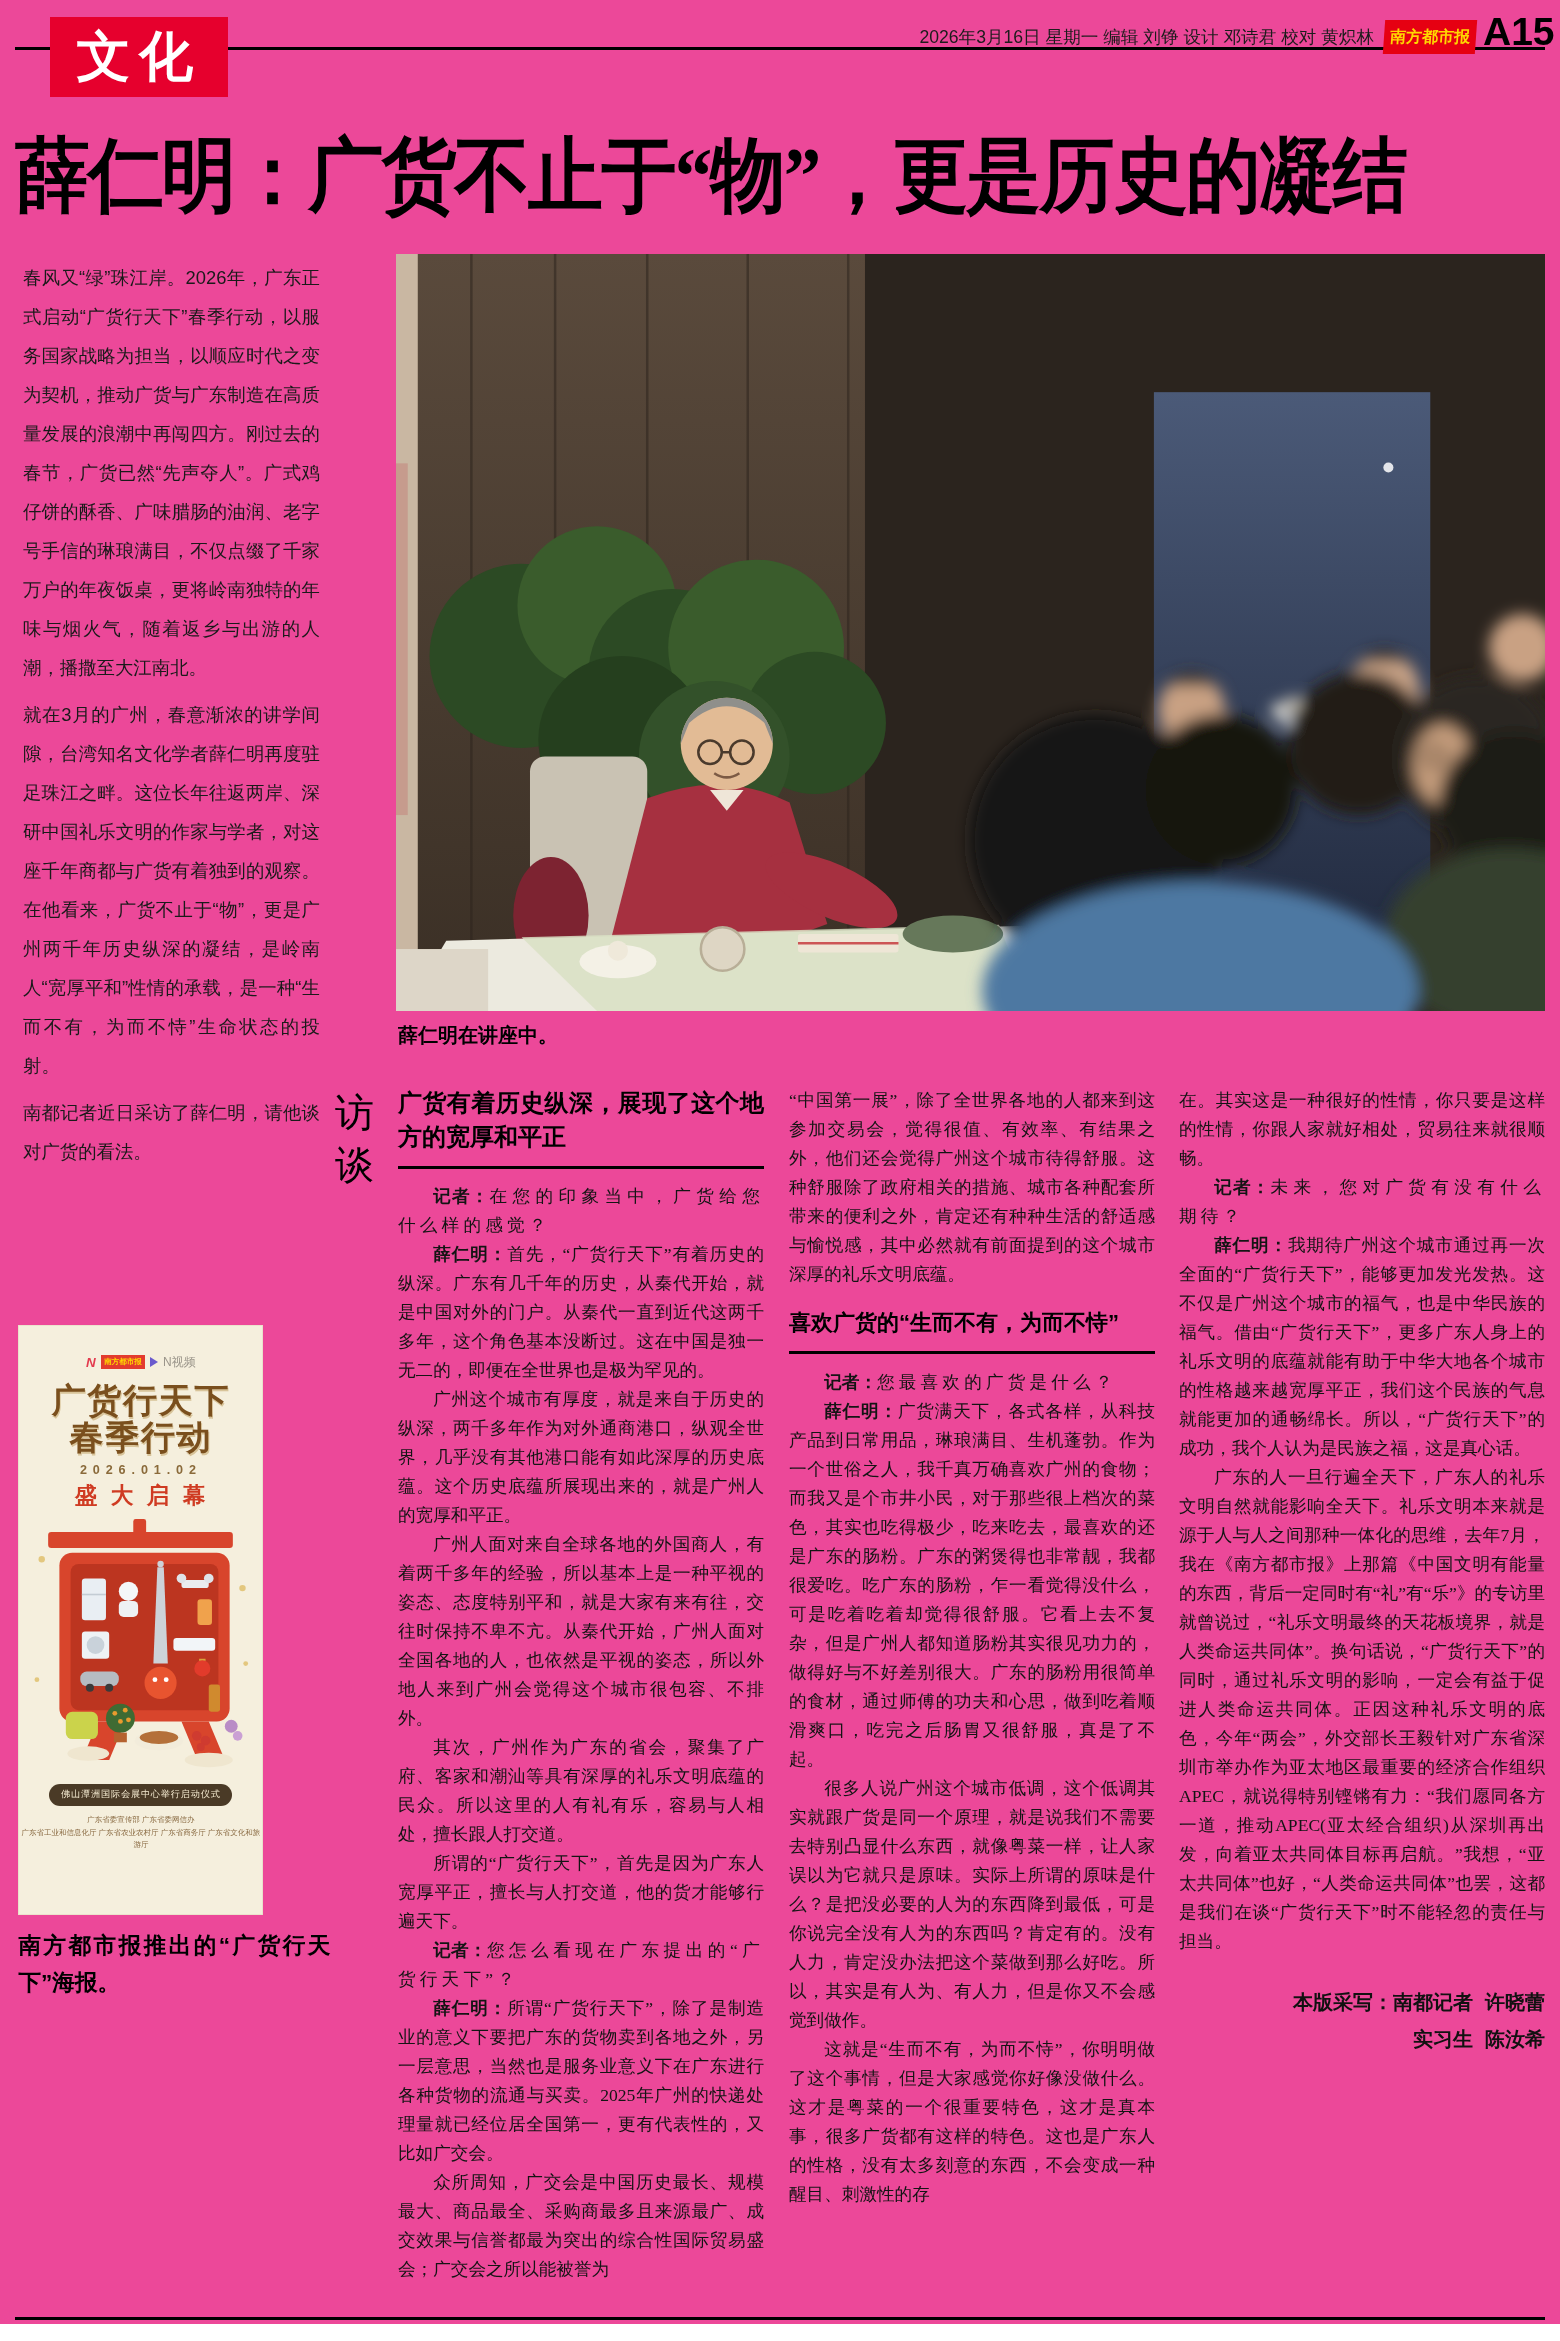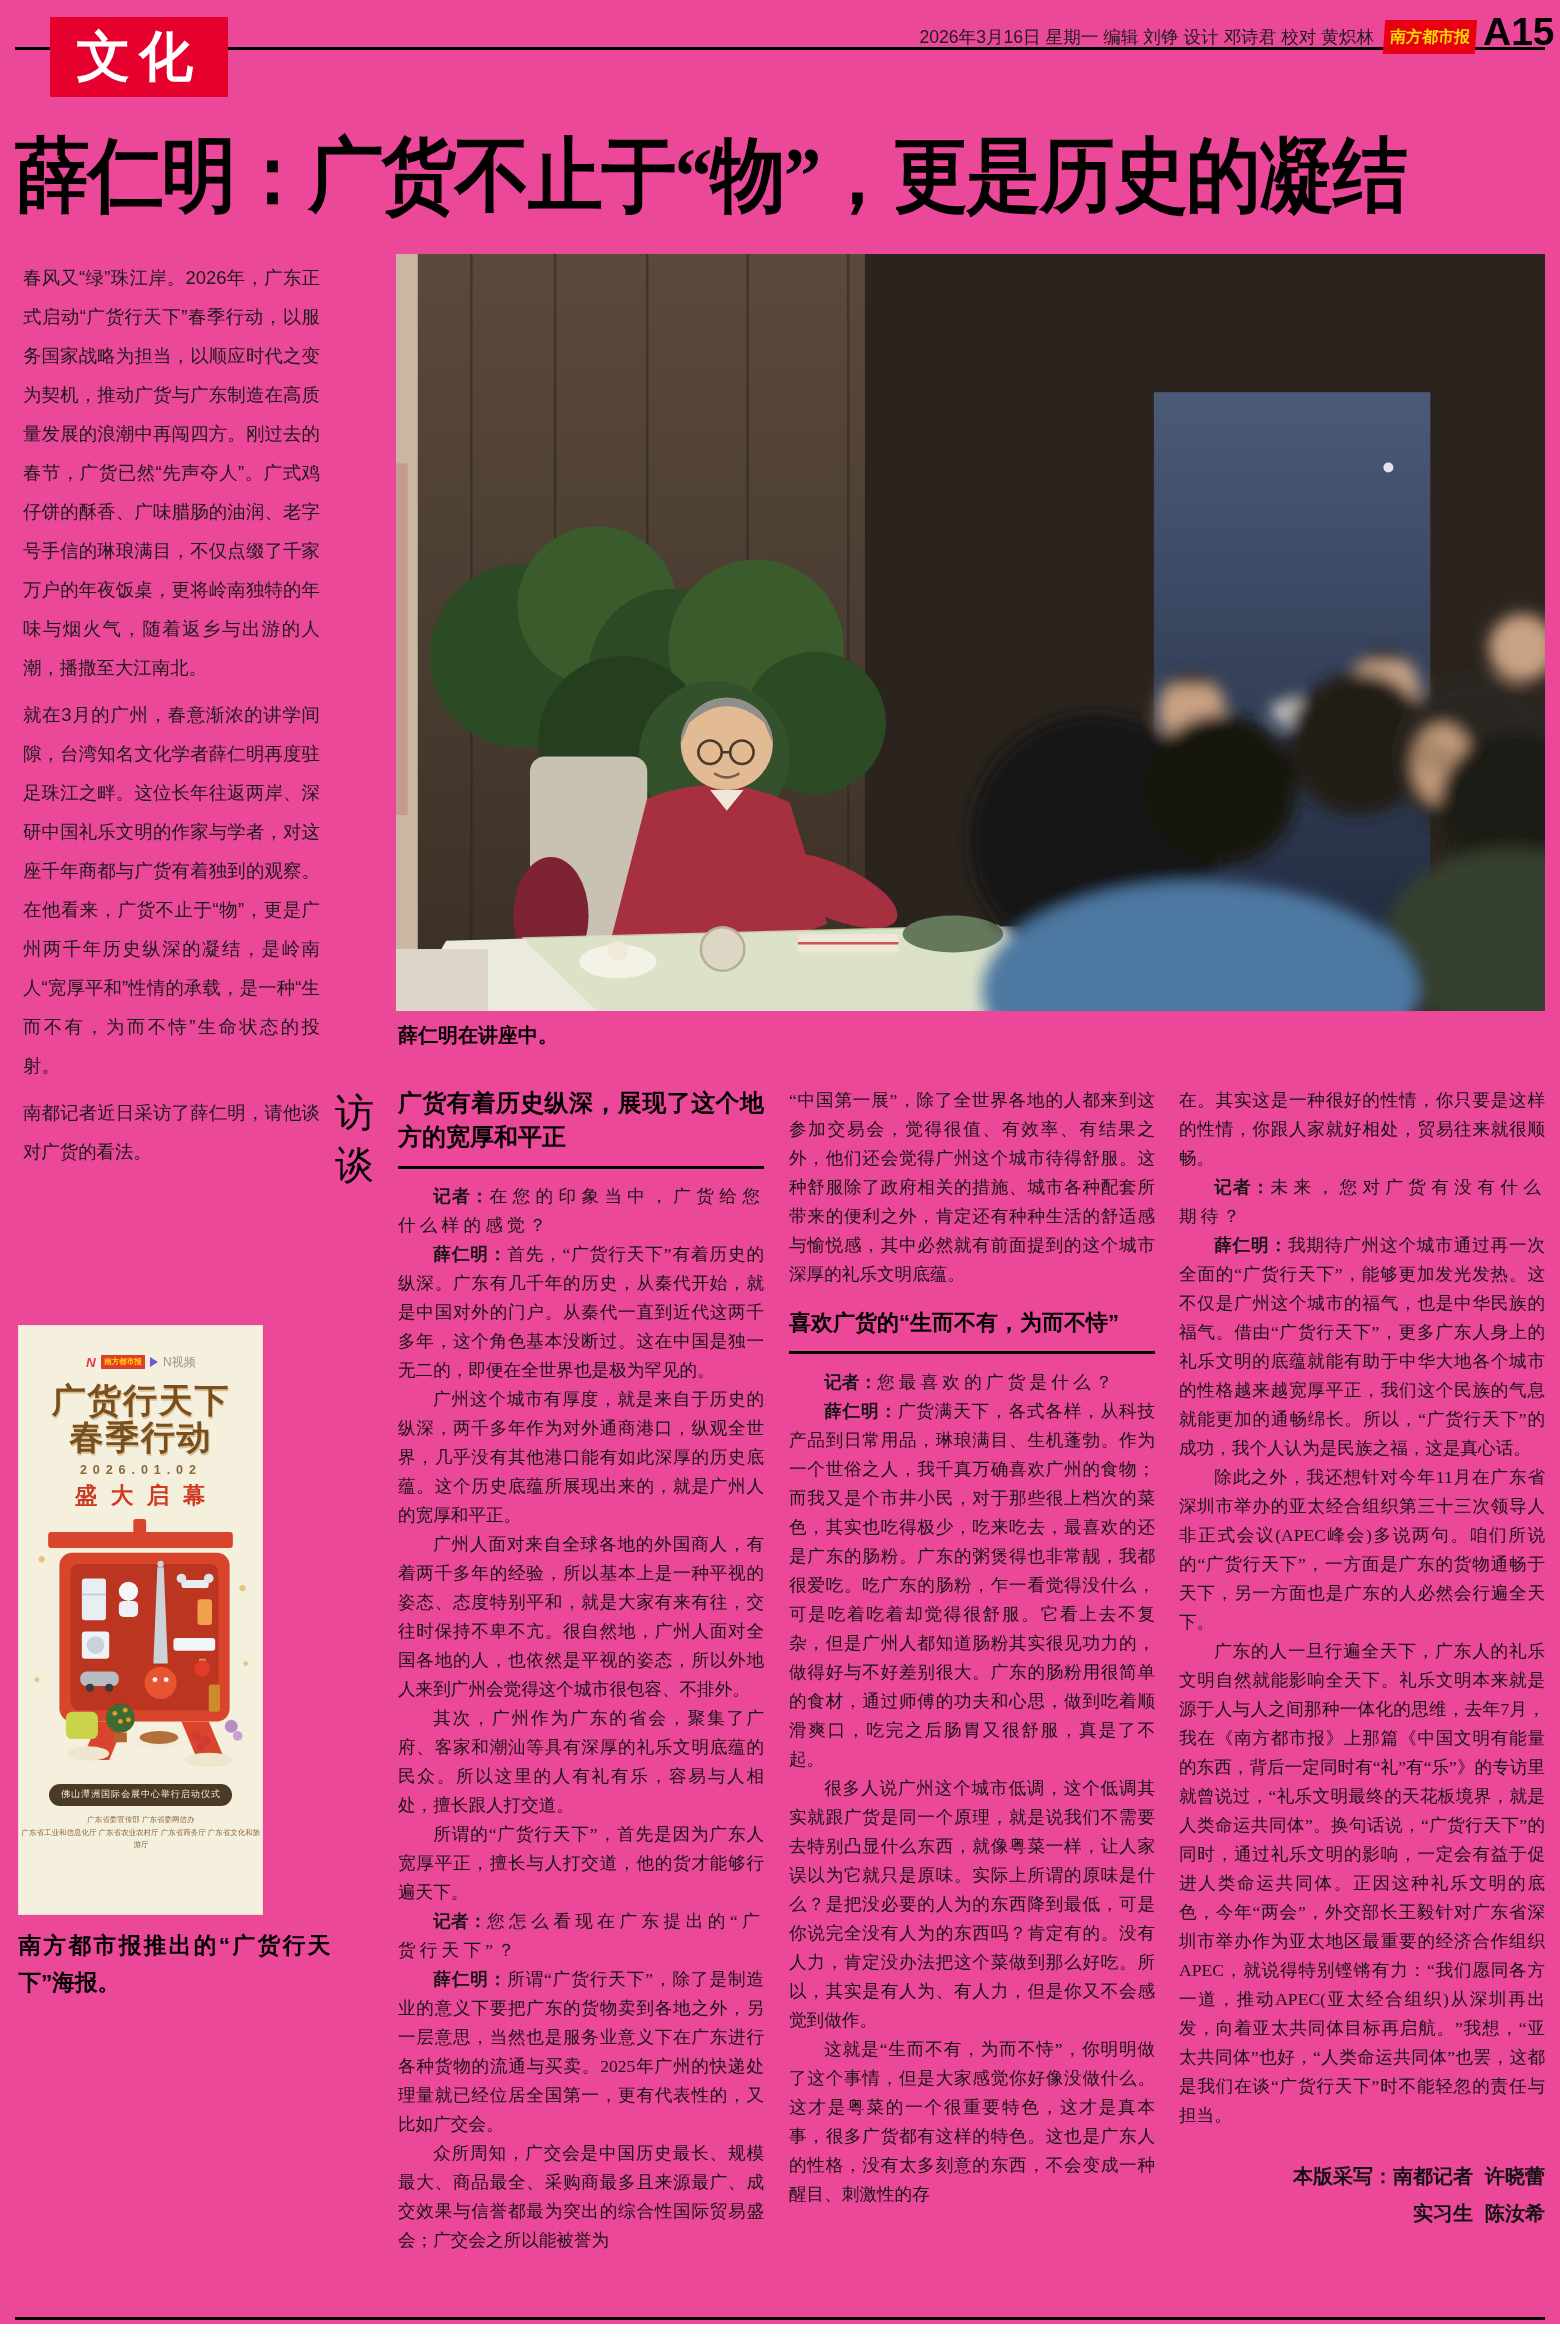--- a/index.html
+++ b/index.html
@@ -255,21 +255,21 @@
     <div>谈</div>
   </div>
 
   <div class="col" id="col1">
     <h2 class="col-heading">广货有着历史纵深，展现了这个地方的宽厚和平正</h2>
     <div class="heading-rule"></div>
     <div class="body">
       <p class="para"><span class="lbl">记者：</span><span class="qtext">在您的印象当中，广货给您什么样的感觉？</span></p>
       <p class="para"><span class="lbl">薛仁明：</span><span>首先，“广货行天下”有着历史的纵深。广东有几千年的历史，从秦代开始，就是中国对外的门户。从秦代一直到近代这两千多年，这个角色基本没断过。这在中国是独一无二的，即便在全世界也是极为罕见的。</span></p>
       <p class="para">广州这个城市有厚度，就是来自于历史的纵深，两千多年作为对外通商港口，纵观全世界，几乎没有其他港口能有如此深厚的历史底蕴。这个历史底蕴所展现出来的，就是广州人的宽厚和平正。</p>
-      <p class="para">广州人面对来自全球各地的外国商人，有着两千多年的经验，所以基本上是一种平视的姿态、态度特别平和，就是大家有来有往，交往时保持不卑不亢。很自然地，广州人面对全国各地的人，也依然是平视的姿态，所以外地人来到广州会觉得这个城市很包容、不排外。</p>
+      <p class="para">广州人面对来自全球各地的外国商人，有着两千多年的经验，所以基本上是一种平视的姿态、态度特别平和，就是大家有来有往，交往时保持不卑不亢。从秦代开始，广州人面对全国各地的人，也依然是平视的姿态，所以外地人来到广州会觉得这个城市很包容、不排外。</p>
       <p class="para">其次，广州作为广东的省会，聚集了广府、客家和潮汕等具有深厚的礼乐文明底蕴的民众。所以这里的人有礼有乐，容易与人相处，擅长跟人打交道。</p>
       <p class="para">所谓的“广货行天下”，首先是因为广东人宽厚平正，擅长与人打交道，他的货才能够行遍天下。</p>
       <p class="para"><span class="lbl">记者：</span><span class="qtext">您怎么看现在广东提出的“广货行天下”？</span></p>
       <p class="para"><span class="lbl">薛仁明：</span><span>所谓“广货行天下”，除了是制造业的意义下要把广东的货物卖到各地之外，另一层意思，当然也是服务业意义下在广东进行各种货物的流通与买卖。2025年广州的快递处理量就已经位居全国第一，更有代表性的，又比如广交会。</span></p>
       <p class="para">众所周知，广交会是中国历史最长、规模最大、商品最全、采购商最多且来源最广、成交效果与信誉都最为突出的综合性国际贸易盛会；广交会之所以能被誉为</p>
     </div>
   </div>
 
   <div class="col" id="col2">
     <div class="body">
@@ -283,21 +283,20 @@
       <p class="para">很多人说广州这个城市低调，这个低调其实就跟广货是同一个原理，就是说我们不需要去特别凸显什么东西，就像粤菜一样，让人家误以为它就只是原味。实际上所谓的原味是什么？是把没必要的人为的东西降到最低，可是你说完全没有人为的东西吗？肯定有的。没有人力，肯定没办法把这个菜做到那么好吃。所以，其实是有人为、有人力，但是你又不会感觉到做作。</p>
       <p class="para">这就是“生而不有，为而不恃”，你明明做了这个事情，但是大家感觉你好像没做什么。这才是粤菜的一个很重要特色，这才是真本事，很多广货都有这样的特色。这也是广东人的性格，没有太多刻意的东西，不会变成一种醒目、刺激性的存</p>
     </div>
   </div>
 
   <div class="col" id="col3">
     <div class="body">
       <p class="para noindent">在。其实这是一种很好的性情，你只要是这样的性情，你跟人家就好相处，贸易往来就很顺畅。</p>
       <p class="para"><span class="lbl">记者：</span><span class="qtext">未来，您对广货有没有什么期待？</span></p>
       <p class="para"><span class="lbl">薛仁明：</span><span>我期待广州这个城市通过再一次全面的“广货行天下”，能够更加发光发热。这不仅是广州这个城市的福气，也是中华民族的福气。借由“广货行天下”，更多广东人身上的礼乐文明的底蕴就能有助于中华大地各个城市的性格越来越宽厚平正，我们这个民族的气息就能更加的通畅绵长。所以，“广货行天下”的成功，我个人认为是民族之福，这是真心话。</span></p>
-      <p class="para">除此之外，我还想针对今年11月在广东省深圳市举办的亚太经合组织第三十三次领导人非正式会议(APEC峰会)多说两句。咱们所说的“广货行天下”，一方面是广东的货物通畅于天下，另一方面也是广东的人必然会行遍全天下。</p>
       <p class="para">广东的人一旦行遍全天下，广东人的礼乐文明自然就能影响全天下。礼乐文明本来就是源于人与人之间那种一体化的思维，去年7月，我在《南方都市报》上那篇《中国文明有能量的东西，背后一定同时有“礼”有“乐”》的专访里就曾说过，“礼乐文明最终的天花板境界，就是人类命运共同体”。换句话说，“广货行天下”的同时，通过礼乐文明的影响，一定会有益于促进人类命运共同体。正因这种礼乐文明的底色，今年“两会”，外交部长王毅针对广东省深圳市举办作为亚太地区最重要的经济合作组织APEC，就说得特别铿锵有力：“我们愿同各方一道，推动APEC(亚太经合组织)从深圳再出发，向着亚太共同体目标再启航。”我想，“亚太共同体”也好，“人类命运共同体”也罢，这都是我们在谈“广货行天下”时不能轻忽的责任与担当。</p>
     </div>
     <div class="credits">
       <div>本版采写：南都记者 许晓蕾</div>
       <div class="l2">实习生 陈汝希</div>
     </div>
   </div>
 
   <div class="abs bottom-rule"></div>
 </div>

